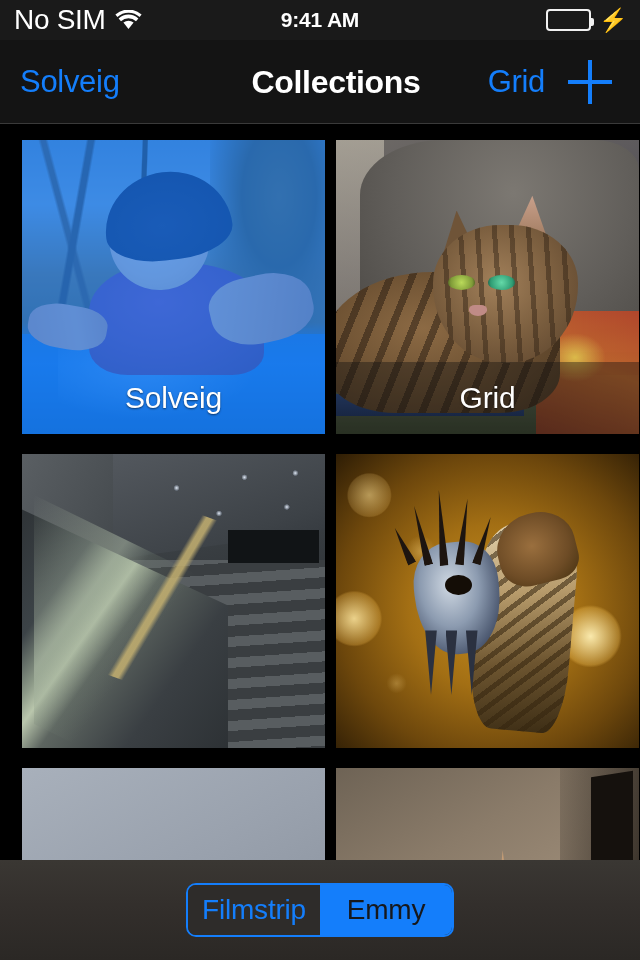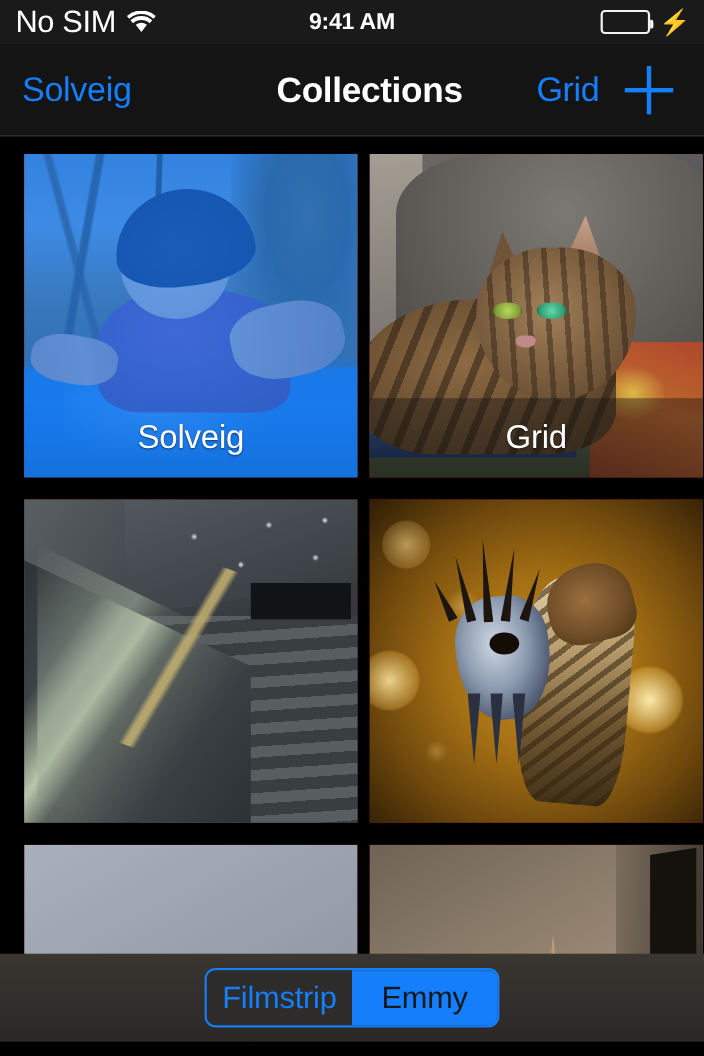--- a/index.html
+++ b/index.html
@@ -288,22 +288,22 @@
   .cat2-ear { position:absolute; left:44%; top:28%; width:22%; height:78%;
     background:linear-gradient(#c9a078 0%, #8e6f4e 40%, #5a442c 100%);
     clip-path:polygon(18% 100%, 50% 0, 92% 96%); }
   .cat2-dark { position:absolute; right:0; top:0; width:26%; height:100%;
     background:linear-gradient(100deg, rgba(40,34,28,.15), rgba(22,18,14,.92)); }
   .cat2-frame { position:absolute; right:2%; top:2%; width:14%; height:62%;
     background:#15110d; transform:skewY(-9deg); }
 
   
   .toolbar {
-    position:absolute; left:0; bottom:13px;
-    width:640px; height:80px;
+    position:absolute; left:0; bottom:0;
+    width:640px; height:100px;
     background:linear-gradient(180deg, #3a3733 0%, #332f2c 45%, #2b2825 100%);
     display:flex; align-items:center; justify-content:center;
   }
   .segmented {
     display:flex; height:54px; width:268px;
     border:2px solid #147efb; border-radius:10px;
     overflow:hidden;
   }
   .seg {
     flex:1; display:flex; align-items:center; justify-content:center;

